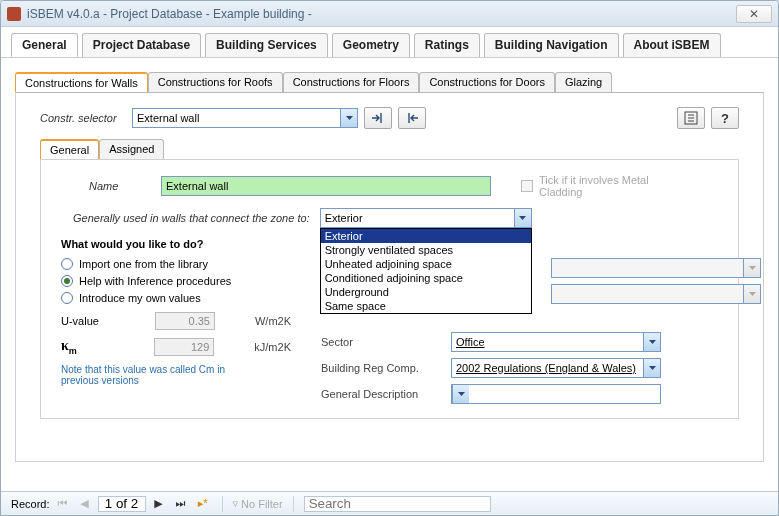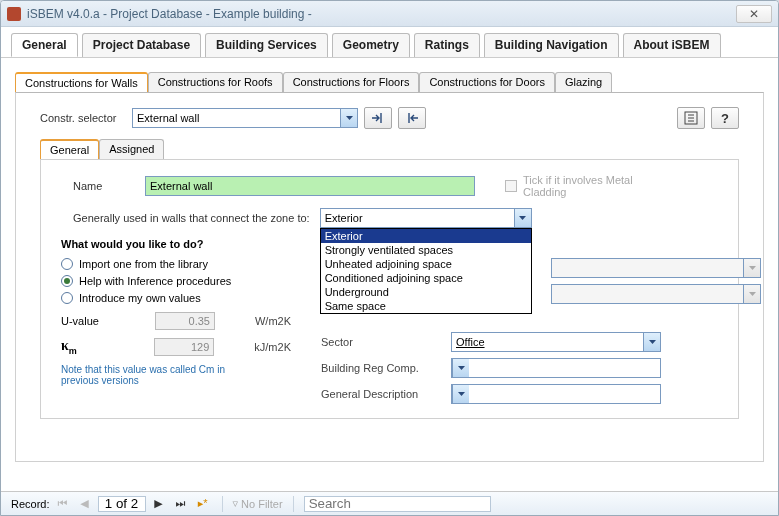--- a/index.html
+++ b/index.html
@@ -16,21 +16,21 @@
 .main-tabs .tab.active { background:#fff; border-bottom: 1px solid #fff; position: relative; z-index:2; }
 
 .workspace { flex:1; padding: 14px 14px 0 14px; background:#fff; position:relative; }
 
 .sub-tabs { display:flex; }
 .sub-tabs .tab { padding: 3px 9px; font-size: 11px; border:1px solid #b8b8b8; border-bottom:none; border-radius:3px 3px 0 0; background:#f3f3f3; cursor:pointer; margin-right:0; }
 .sub-tabs .tab.active { background:#fff; border-color:#e89e3a; border-top:2px solid #f0a030; }
 .panel-box { border:1px solid #d0d0d0; border-top:1px solid #b8b8b8; padding:14px 24px 20px 24px; height:370px; position:relative; background:#fff; }
 
 .row { display:flex; align-items:center; margin-bottom:10px; }
-.label { color:#333; font-size:11px; }
+.label { color:#333; font-size:11px;font-style:italic; }
 .selector-row .label { width:92px; }
 .combo { display:flex; align-items:center; background:#fff; border:1px solid #7a9ac0; height:20px; }
 .combo input { border:none; outline:none; font-size:11px; padding:0 4px; flex:1; background:transparent; }
 .combo .arrow { width:17px; height:18px; background:linear-gradient(#dfeffc,#b9d6f1); border-left:1px solid #7a9ac0; display:flex; align-items:center; justify-content:center; color:#2a4a7a; cursor:pointer; }
 .arrow svg { width:7px; height:4px; }
 
 .iconbtn { width:28px; height:22px; border:1px solid #a8a8a8; border-radius:2px; background:linear-gradient(#fdfdfd,#e8e8e8); display:flex; align-items:center; justify-content:center; cursor:pointer; margin-left:6px; }
 .iconbtn svg { width:16px; height:14px; }
 
 .inner-tabs { display:flex; margin-top:6px; }
@@ -147,21 +147,21 @@
           </div>
       </div>
 
       <div class="inner-tabs">
         <div class="tab active">General</div>
         <div class="tab">Assigned</div>
       </div>
       <div class="inner-box">
 
         <div class="row">
-          <span class="label" style="width:72px;margin-left:12px;">Name</span>
+          <span class="label" style="width:72px;margin-left:28px;">Name</span>
           <input class="name-input" value="External wall" style="">
           <div class="check"></div>
           <span class="muted" style="max-width:110px;">Tick if it involves Metal Cladding</span>
         </div>
 
         <div class="row">
           <span class="label" style="margin-left:12px;margin-right:10px;">Generally used in walls that connect the zone to:</span>
           <div class="zone-combo-wrap">
             <div class="combo" style="width:212px;">
               <input value="Exterior" style="">
@@ -243,20 +243,21 @@
                   <div class="arrow">
                     <svg viewBox="0 0 7 4">
                       <path d="M0 0 L3.5 4 L7 0 Z" fill="currentColor"></path>
                     </svg>
                   </div>
                 </div>
             </div>
             <div class="field-row">
               <span class="flabel">Building Reg Comp.</span>
               <div class="combo wide-combo">
+                  <input value="2002 Regulations (England &amp; Wales)" style="">
                   <div class="arrow">
                     <svg viewBox="0 0 7 4">
                       <path d="M0 0 L3.5 4 L7 0 Z" fill="currentColor"></path>
                     </svg>
                   </div>
                 </div>
             </div>
             <div class="field-row">
               <span class="flabel">General Description</span>
               <div class="combo wide-combo">

